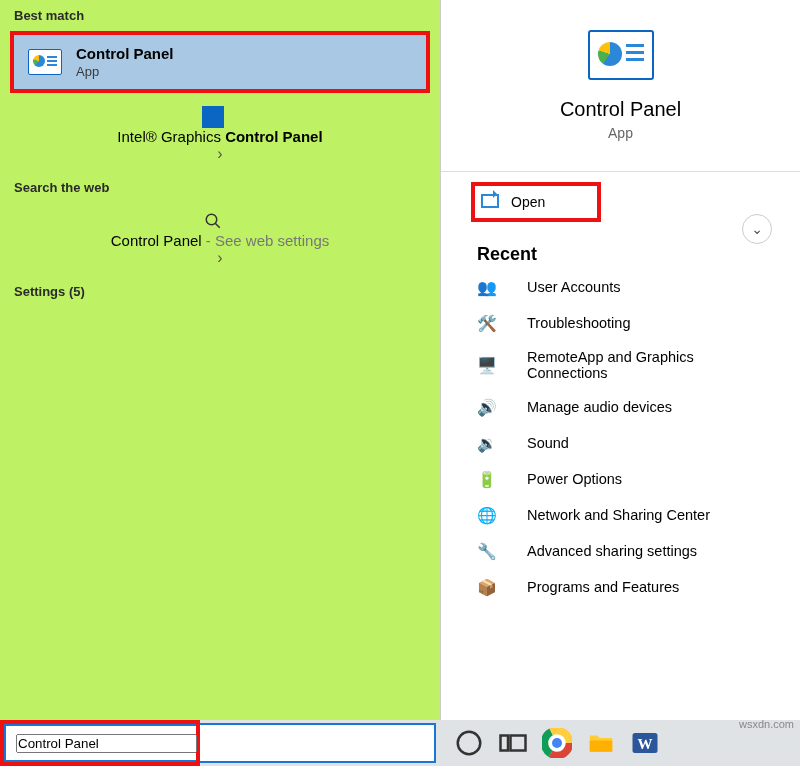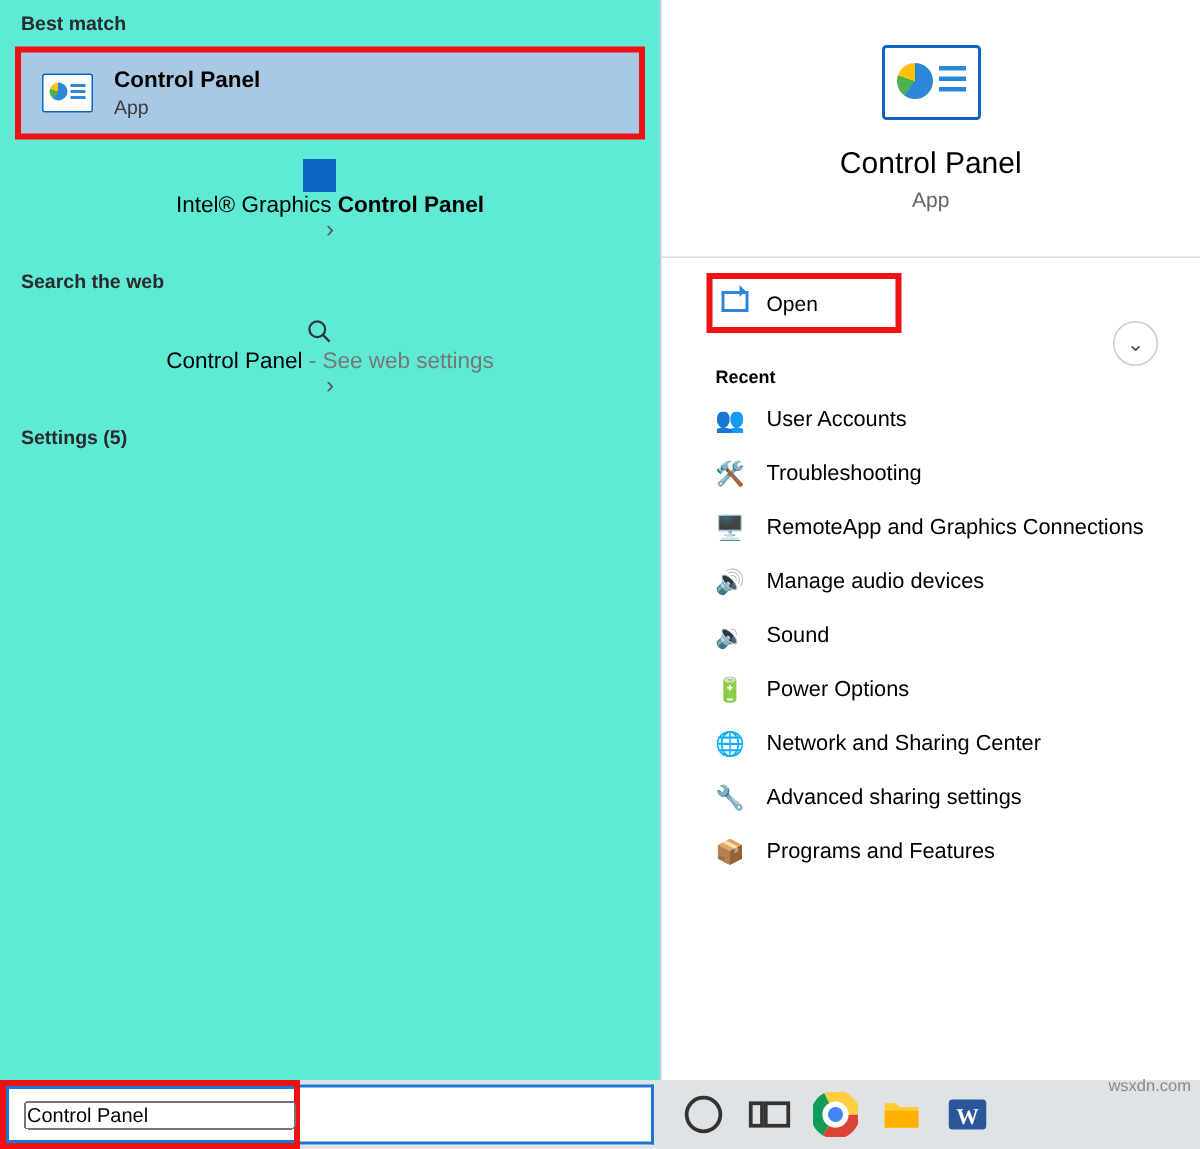--- a/index.html
+++ b/index.html
@@ -11,21 +11,21 @@
     width: 800px;
     height: 766px;
     overflow: hidden;
     position: relative;
   }
   .panel-left {
     position: absolute;
     left: 0; top: 0;
     width: 440px;
     height: 720px;
-    background: #5eead4;
+    background: #bef264;
   }
   .panel-right {
     position: absolute;
     left: 440px; top: 0;
     width: 360px;
     height: 720px;
     background: #fff;
     border-left: 1px solid #ccc;
   }
   .section-header {
@@ -159,36 +159,36 @@
     right: 28px; top: 42px;
     width: 30px; height: 30px;
     border: 1px solid #ccc;
     border-radius: 50%;
     display: flex; align-items: center; justify-content: center;
     color: #555;
     background: #fff;
   }
   .recent-hdr {
     font-weight: 600;
-    font-size: 12px;
+    font-size: 18px;
     padding: 18px 36px 4px;
   }
   .recent-row {
     display: flex;
     align-items: center;
     padding: 8px 36px;
     cursor: pointer;
   }
   .recent-row .r-icon {
     width: 20px; height: 20px;
     margin-right: 14px;
     display:flex;align-items:center;justify-content:center;
     font-size:16px;
   }
-  .recent-row .r-label { font-size: 14.5px; }
+  .recent-row .r-label { font-size: 14.5px; margin-left: 16px; }
 
   
   .taskbar {
     position: absolute;
     left: 0; bottom: 0;
     width: 800px; height: 46px;
     background: #dfe3e6;
     display: flex;
     align-items: center;
   }

